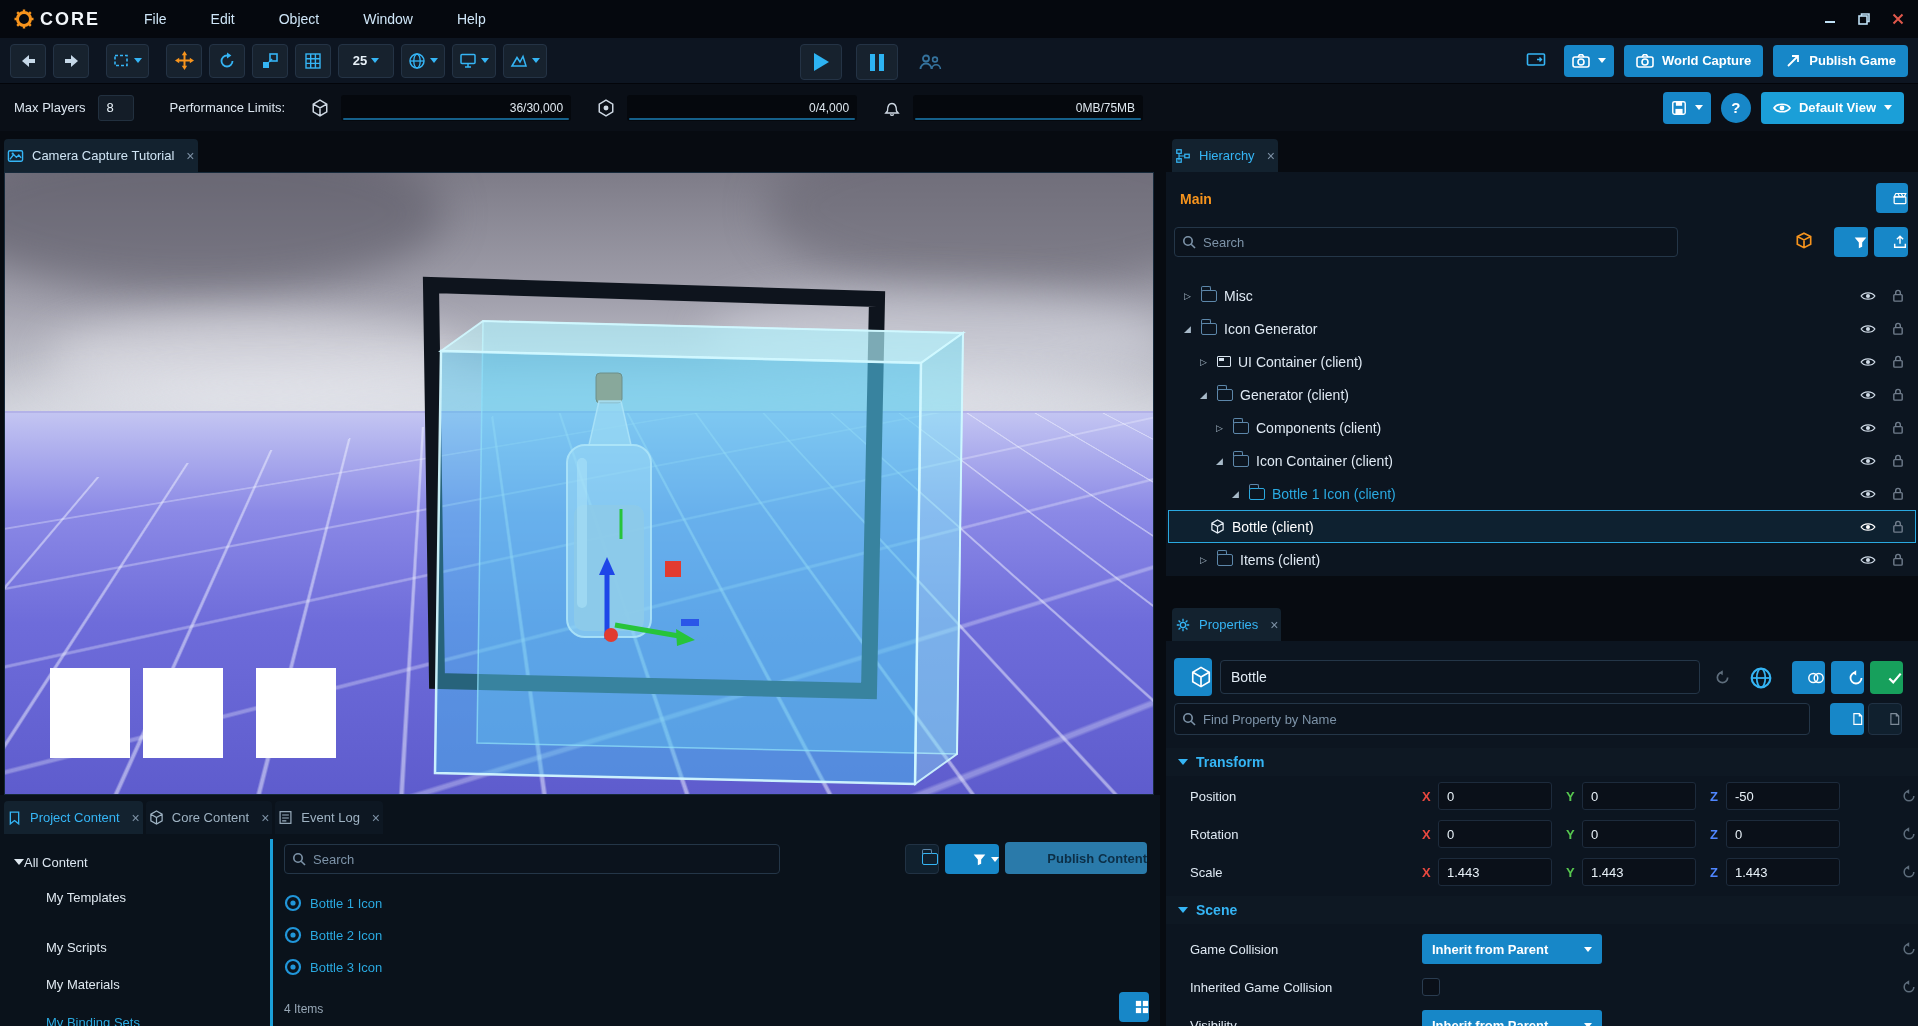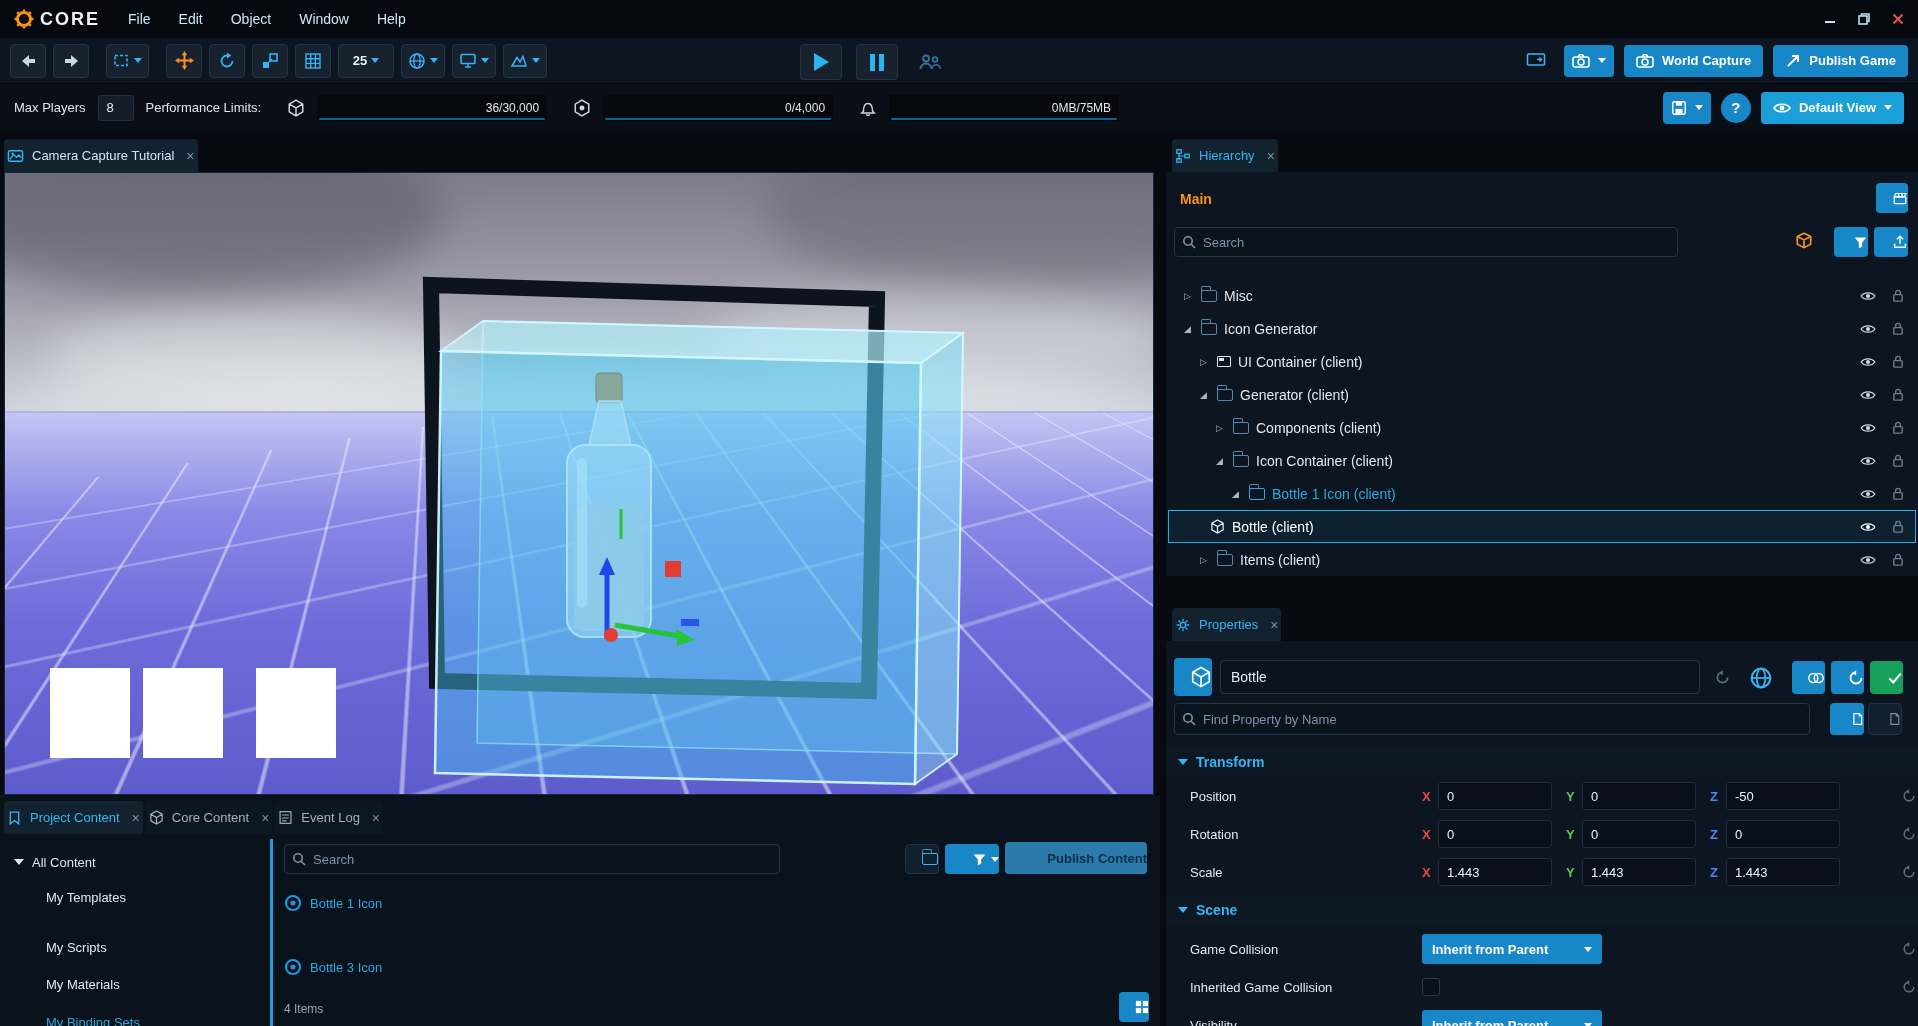--- a/index.html
+++ b/index.html
@@ -1,21 +1,21 @@
 <!DOCTYPE html>
 <html><head>
 <meta charset="utf-8">
 <style>
 *{margin:0;padding:0;box-sizing:border-box}
 html,body{width:1918px;height:1026px;overflow:hidden;background:#070b11;font-family:"Liberation Sans",sans-serif;color:#dce6f0;font-size:13px}
 .ab{position:absolute}
 .fx{display:flex;align-items:center}
 svg{display:block}
 
-.titlebar{position:absolute;left:0;top:0;width:1918px;height:38px;background:#05080e;display:flex;align-items:center;padding:16px 14px;gap:28px}
+.titlebar{position:absolute;left:0;top:0;width:1918px;height:38px;background:#05080e;display:flex;align-items:center;padding:16px 14px;gap:44px}
 .logo{display:flex;align-items:center;gap:6px}
 .logo-text{font-size:18px;font-weight:bold;letter-spacing:2px;color:#f2f6fa}
 .menu-item{color:#cfe6f8;font-size:14px;cursor:default}
 .win-controls{margin-left:auto;display:flex;align-items:center;gap:22px}
 
 .toolbar{position:absolute;left:0;top:38px;width:1918px;height:46px;background:#0d1521;border-bottom:1px solid #03050a;display:flex;align-items:center;padding:0 10px;gap:7px}
 .tbtn{height:34px;min-width:36px;background:#17222e;border:1px solid #243345;border-radius:4px;display:flex;align-items:center;justify-content:center;gap:4px;padding:0 6px}
 .tbtn.plain{background:transparent;border:none}
 .caret{width:0;height:0;border-left:4px solid transparent;border-right:4px solid transparent;border-top:5px solid #35b5f5}
 .caret-w{border-top-color:#fff}
@@ -244,21 +244,21 @@
         <path d="M2.5 16a5.5 5.5 0 0 1 11 0" fill="none" stroke="#35739e" stroke-width="1.8"></path>
         <circle cx="17" cy="6.5" r="2.4" fill="none" stroke="#35739e" stroke-width="1.6"></circle>
         <path d="M13.8 16a4.3 4.3 0 0 1 8.6 0" fill="none" stroke="#35739e" stroke-width="1.6"></path>
       </svg>
     </span>
 </div>
 
 <div class="statusbar">
   <span>Max Players</span>
   <div class="valbox">8</div>
-  <span style="">Performance Limits:</span>
+  <span style="margin-left:24px">Performance Limits:</span>
   <span style="margin-left:14px">
       <svg width="18" height="18" viewBox="0 0 16 16">
         <path d="M8 1L14 4.5V11.5L8 15L2 11.5V4.5Z M2 4.5L8 8L14 4.5 M8 8V15" fill="none" stroke="#cfd9e4" stroke-width="1.3"></path>
       </svg>
     </span>
   <div class="meter">
       <span>36/30,000</span>
     </div>
   <span style="margin-left:14px">
       <svg width="18" height="18" viewBox="0 0 16 16">
@@ -382,21 +382,21 @@
           <svg width="15" height="15" viewBox="0 0 18 18">
             <rect x="2.5" y="2" width="13" height="14" fill="none" stroke="#9eb2c2" stroke-width="1.4"></rect>
             <path d="M5 6H13 M5 9.5H13 M5 13H10" stroke="#9eb2c2" stroke-width="1.3"></path>
           </svg>
         </span>
       <span>Event Log</span>
       <span class="x">×</span>
     </div>
   </div>
 
-  <div class="fx" style="position:absolute;left:14px;top:53px;height:28px;gap:8px">
+  <div class="fx" style="position:absolute;left:14px;top:53px;height:28px;">
     <span class="tri-down-w"></span>
     <span style="font-size:13px">All Content</span>
   </div>
   <div class="side-item" style="top:88px">My Templates</div>
   <div class="side-item" style="top:138px">My Scripts</div>
   <div class="side-item" style="top:175px">My Materials</div>
   <div class="side-item cyan-text" style="top:213px">My Binding Sets</div>
   <div class="bp-divider"></div>
 
   <div class="search-wrap" style="left:284px;top:49px;width:496px;height:30px">
@@ -422,20 +422,29 @@
     </div>
 
   <div class="list-row" style="top:93px">
     <span>
         <svg width="18" height="18" viewBox="0 0 18 18">
           <circle cx="9" cy="9" r="7" fill="none" stroke="#2196d9" stroke-width="2.2"></circle>
           <circle cx="9" cy="9" r="2.6" fill="#2196d9"></circle>
         </svg>
       </span>
     <span>Bottle 1 Icon</span>
+  </div>
+  <div class="list-row" style="top:125px">
+    <span>
+        <svg width="18" height="18" viewBox="0 0 18 18">
+          <circle cx="9" cy="9" r="7" fill="none" stroke="#2196d9" stroke-width="2.2"></circle>
+          <circle cx="9" cy="9" r="2.6" fill="#2196d9"></circle>
+        </svg>
+      </span>
+    <span>Bottle 2 Icon</span>
   </div>
   <div class="list-row" style="top:157px">
     <span>
         <svg width="18" height="18" viewBox="0 0 18 18">
           <circle cx="9" cy="9" r="7" fill="none" stroke="#2196d9" stroke-width="2.2"></circle>
           <circle cx="9" cy="9" r="2.6" fill="#2196d9"></circle>
         </svg>
       </span>
     <span>Bottle 3 Icon</span>
   </div>

